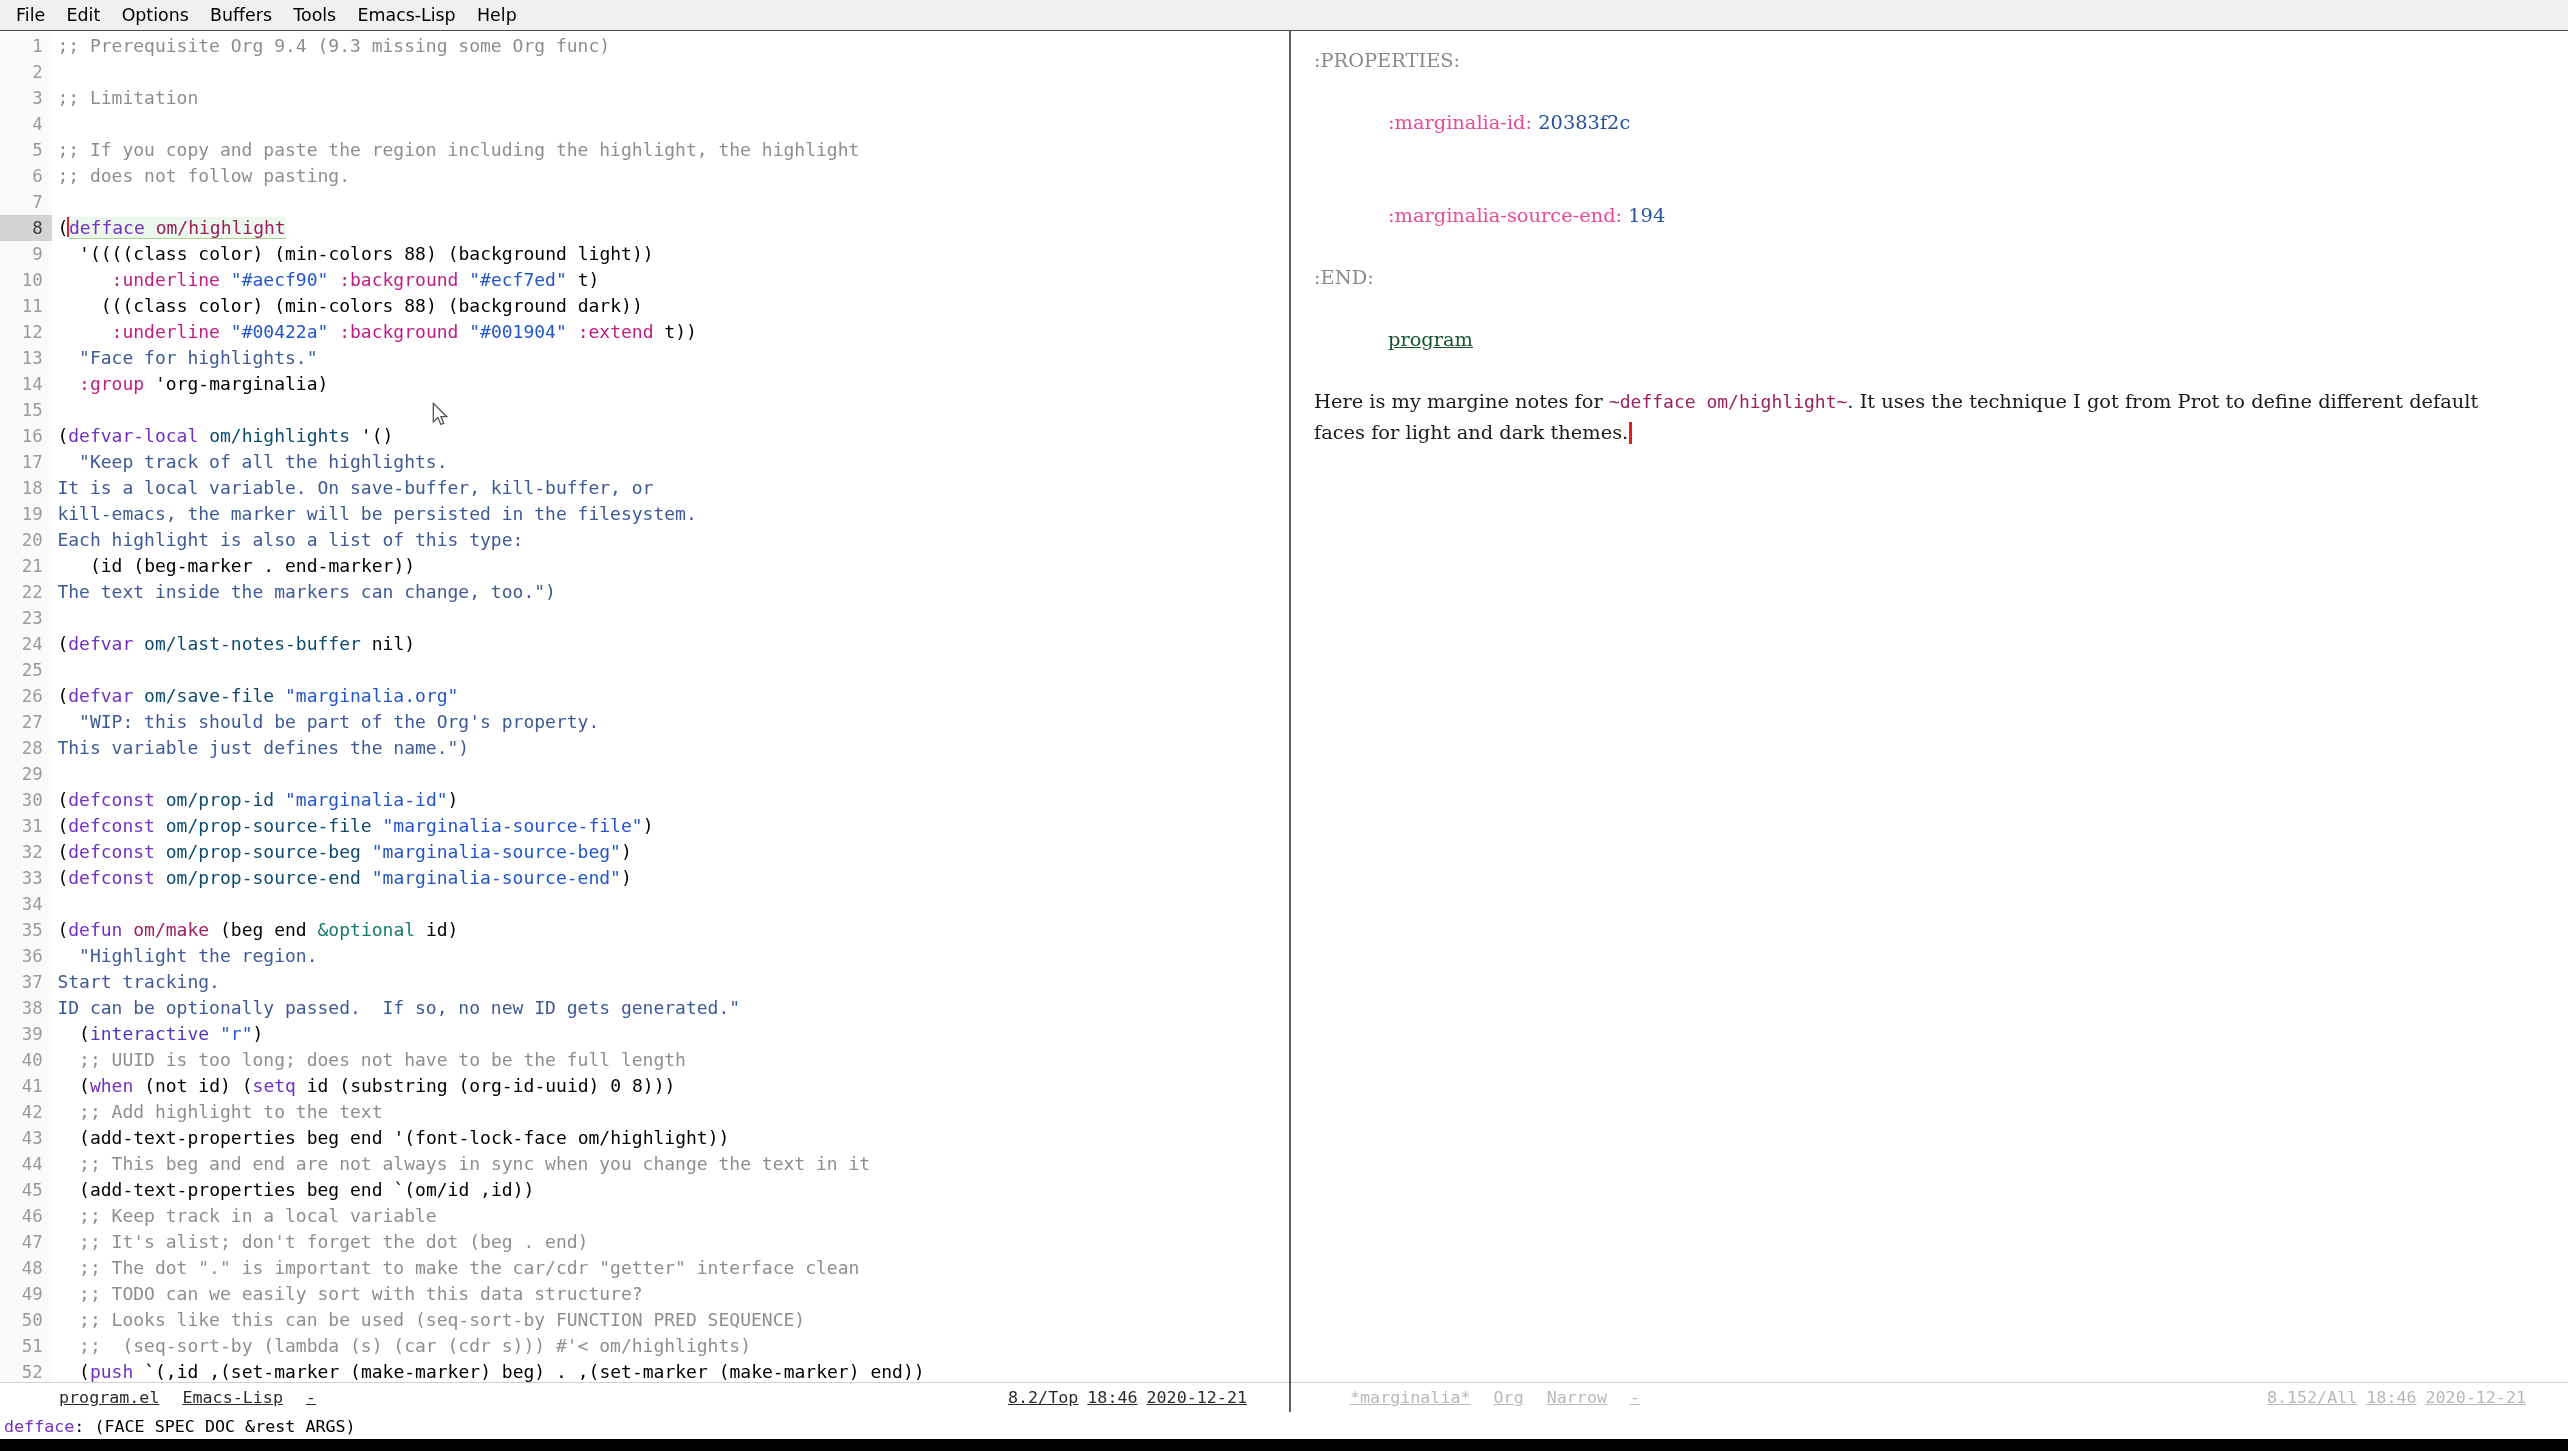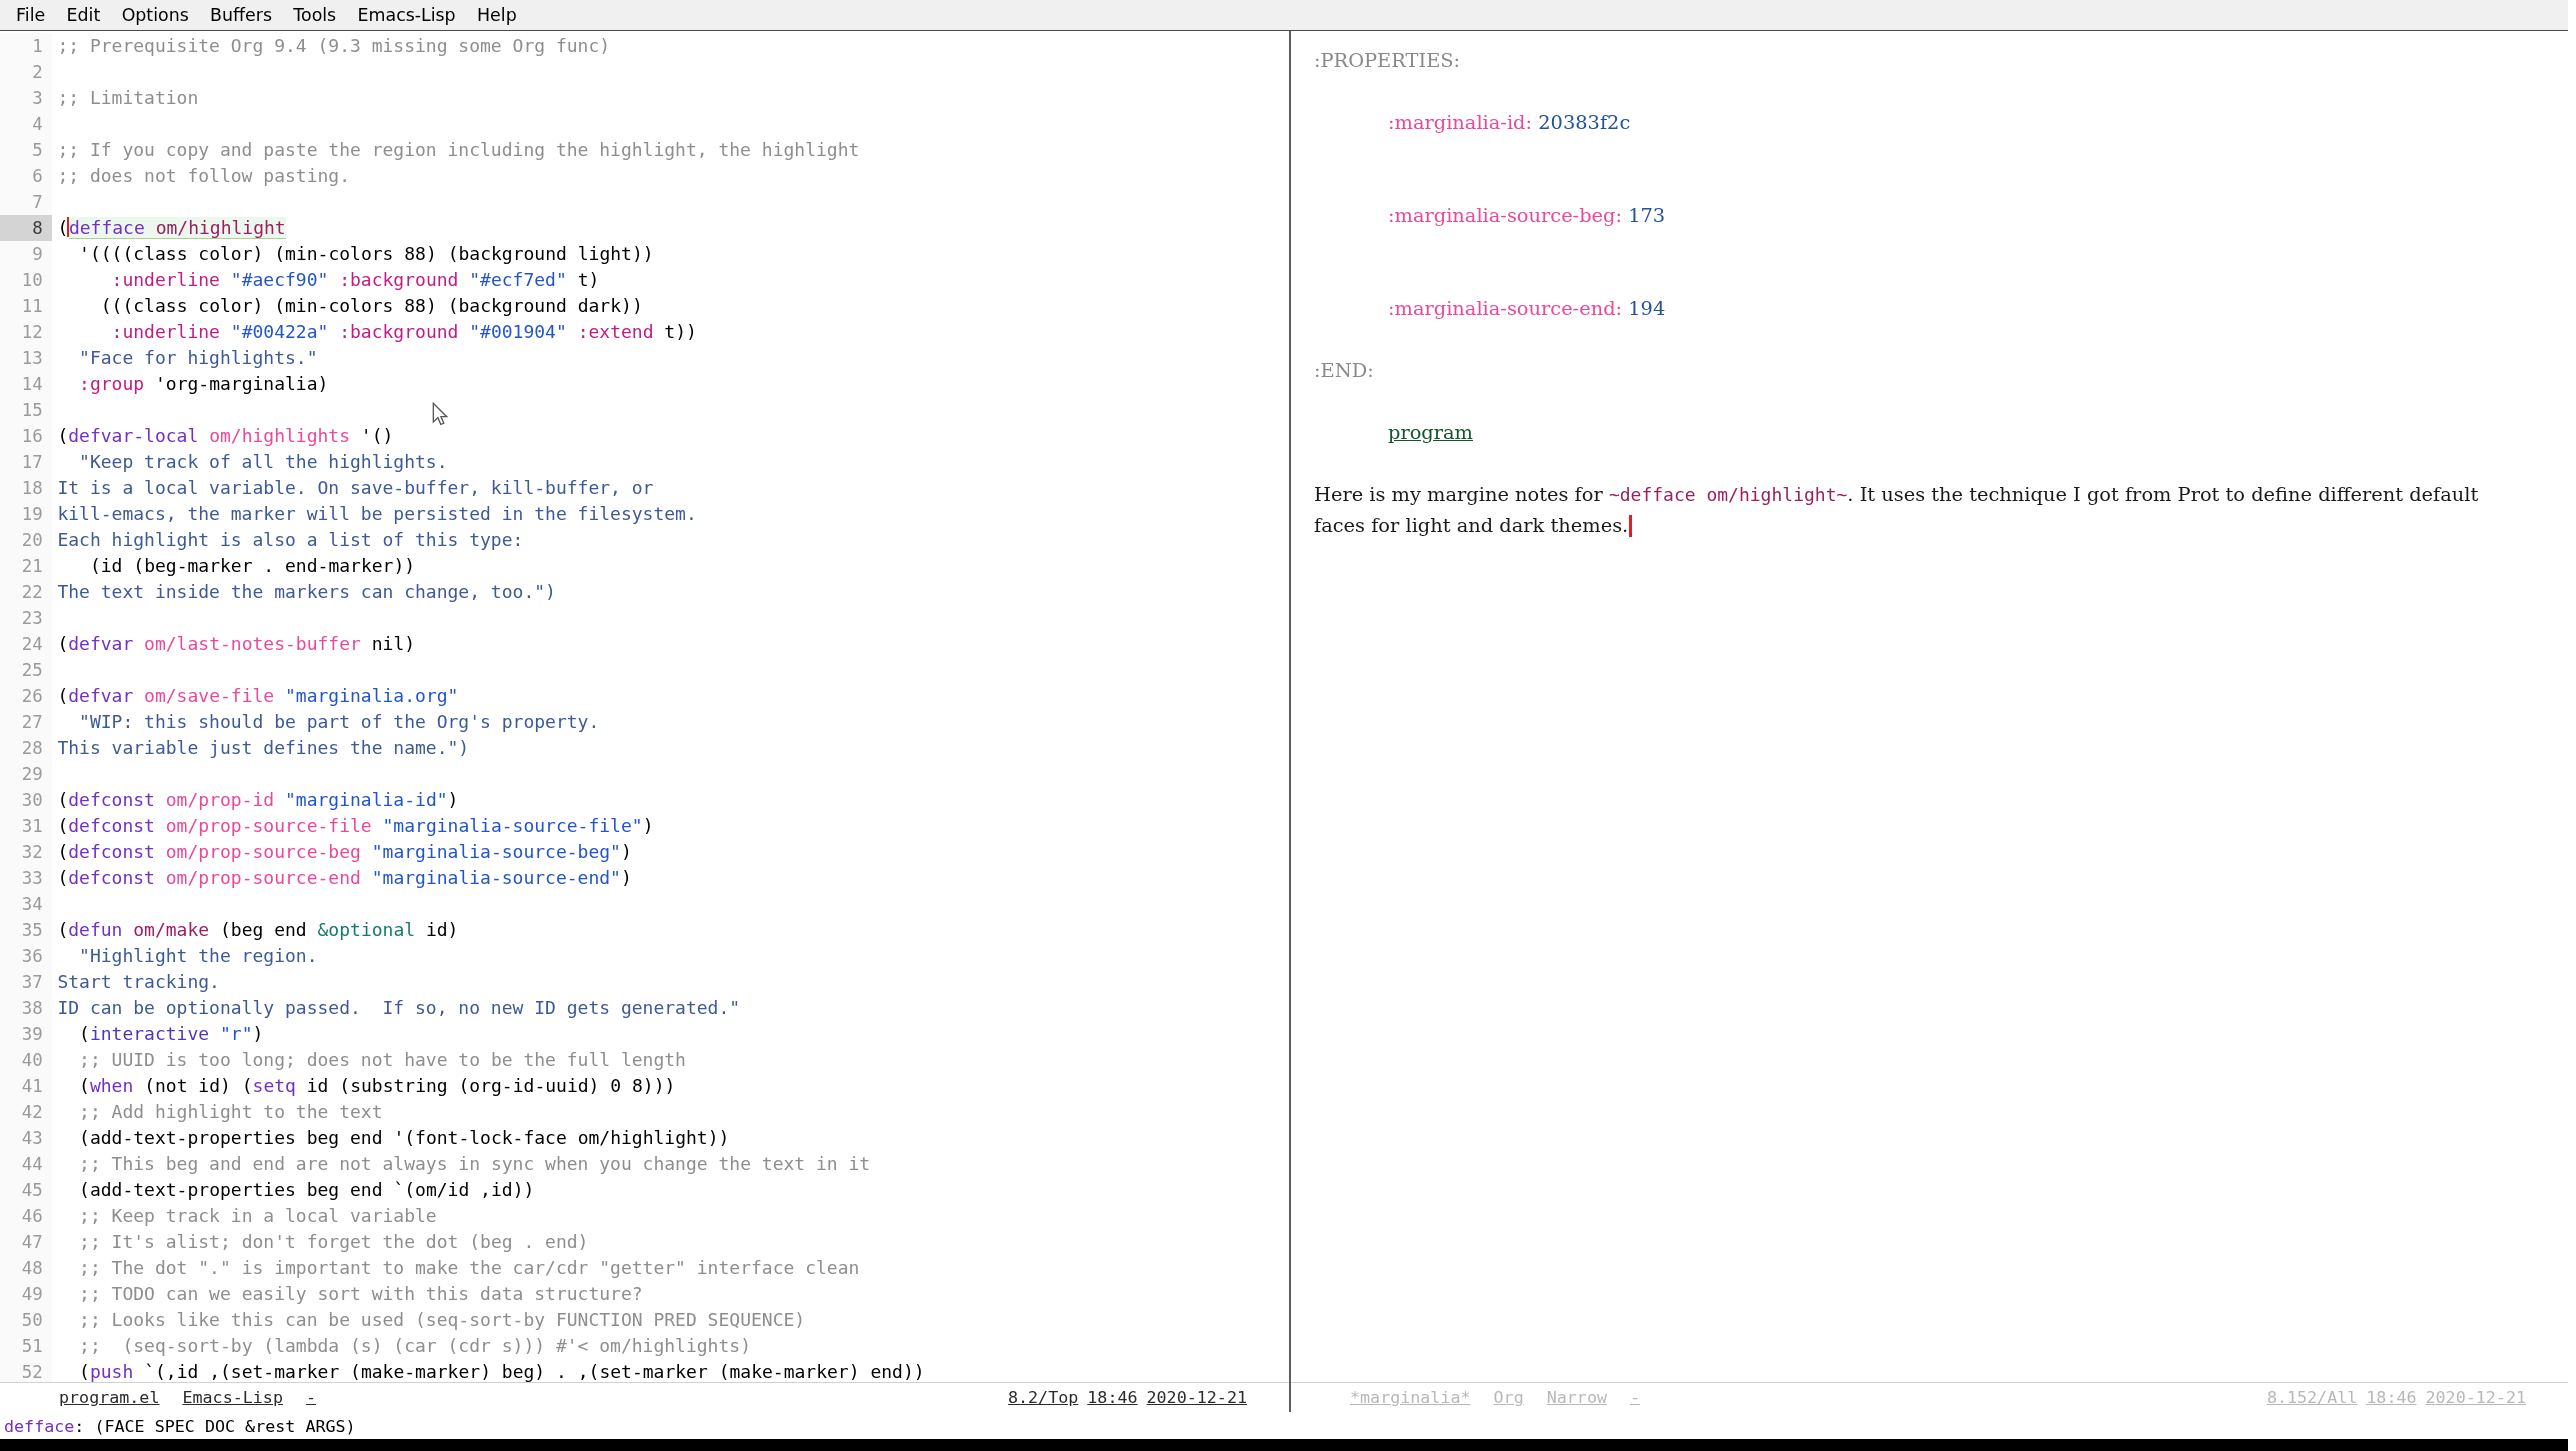--- a/index.html
+++ b/index.html
@@ -47,21 +47,21 @@
     font-size:17.4px;line-height:26px;
     user-select:none;
   }
   .cline.current .lnum{background:#d4d4d4;color:#3a3a3a;}
   .ctext{padding-left:5.4px;line-height:26px;}
 
   
   .f-comment{color:#8e8e8e;}
   .f-kw{color:#7330c4;}            
   .f-fname{color:#9c2060;}         
-  .f-varname{color:#ec4899;}       
+  .f-varname{color:#0c4a6e;}       
   .f-string{color:#3d5a96;}        
   .f-str2{color:#2255cc;}
   .f-prop{color:#c11c85;}          
   .f-builtin{color:#4d35bd;}       
   .f-type{color:#157a6e;}          
   .f-plain{color:#000;}
   .hl{background:#ecf7ed;border-bottom:1.3px solid #aecf90;}
   .cursor-bar{
     display:inline-block;width:3.3px;height:20px;background:#e02020;
     vertical-align:-3.3px;margin:0 -1.3px 0 -1.3px;
@@ -166,23 +166,20 @@
       <div class="win-body">
         <div id="org">
 
 
           <div class="org-line org-drawer">:PROPERTIES:</div>
 
           <div class="org-line">
             <span class="org-propkey">:marginalia-id:</span><span> </span><span class="org-propval">20383f2c</span>
           </div>
 
-          <div class="org-line">
-            <span class="org-propkey">:marginalia-source-beg:</span><span> </span><span class="org-propval">173</span>
-          </div>
 
           <div class="org-line">
             <span class="org-propkey">:marginalia-source-end:</span><span> </span><span class="org-propval">194</span>
           </div>
 
           <div class="org-line org-drawer">:END:</div>
 
           <div class="org-line">
             <span class="org-link">program</span>
           </div>

